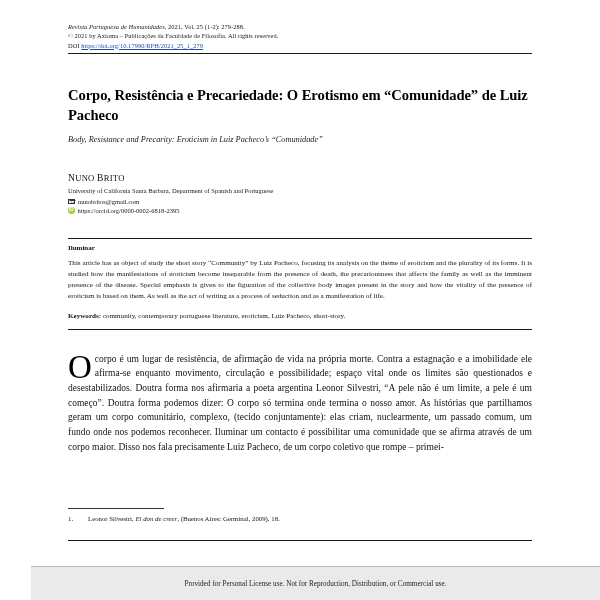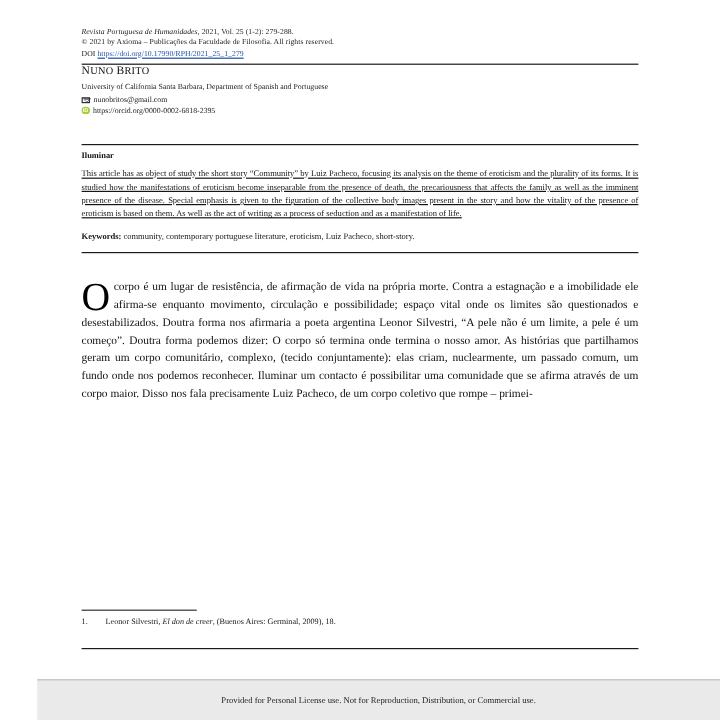--- a/index.html
+++ b/index.html
@@ -70,20 +70,21 @@
   .subtitle {
     font-size: 8.3px;
     font-style: italic;
     color: #1a1a1a;
     margin: 10px 0 0 0;
     line-height: 1.3;
   }
 
   
   .author-block {
+    margin-top: 26px;
   }
   .author-name {
     font-size: 8.6px;
     color: #111;
     letter-spacing: 0.03em;
   }
   .author-name .small-caps-big {
     font-size: 9.6px;
   }
   .affiliation {
@@ -150,21 +151,20 @@
     font-weight: bold;
     color: #111;
     margin-bottom: 6px;
   }
   .abstract-text {
     font-size: 7.1px;
     line-height: 1.58;
     text-align: justify;
     color: #151515;
     margin: 0;
-    text-decoration: underline;
   }
   .keywords {
     font-size: 7.1px;
     line-height: 1.55;
     text-align: justify;
     color: #151515;
     margin: 8px 0 0 0;
   }
   .keywords .kw-label {
     font-weight: bold;
@@ -270,20 +270,24 @@
 <div class="page">
   <div class="content">
 
     <div class="running-head">
       <span class="ital">Revista Portuguesa de Humanidades,</span><span> 2021, Vol. 25 (1-2): 279-288.</span>
       <span class="line2">© 2021 by Axioma – Publicações da Faculdade de Filosofia. All rights reserved.</span>
       <span class="line2"><span>DOI </span><a class="doi-link" href="#">https://doi.org/10.17990/RPH/2021_25_1_279</a></span>
     </div>
     <hr class="rule-top">
 
+    <div class="title-block">
+      <h1 class="title">Corpo, Resistência e Precariedade: O Erotismo em “Comunidade” de Luiz Pacheco</h1>
+      <p class="subtitle">Body, Resistance and Precarity: Eroticism in Luiz Pacheco’s “Comunidade”</p>
+    </div>
 
     <div class="author-block">
       <div class="author-name">
         <span class="small-caps-big">N</span><span>UNO</span>
         <span class="small-caps-big">B</span><span>RITO</span>
       </div>
       <div class="affiliation">University of California Santa Barbara, Department of Spanish and Portuguese</div>
       <div class="contact-row">
         <span class="env-icon">
           <svg width="7" height="5" viewBox="0 0 7 5">

